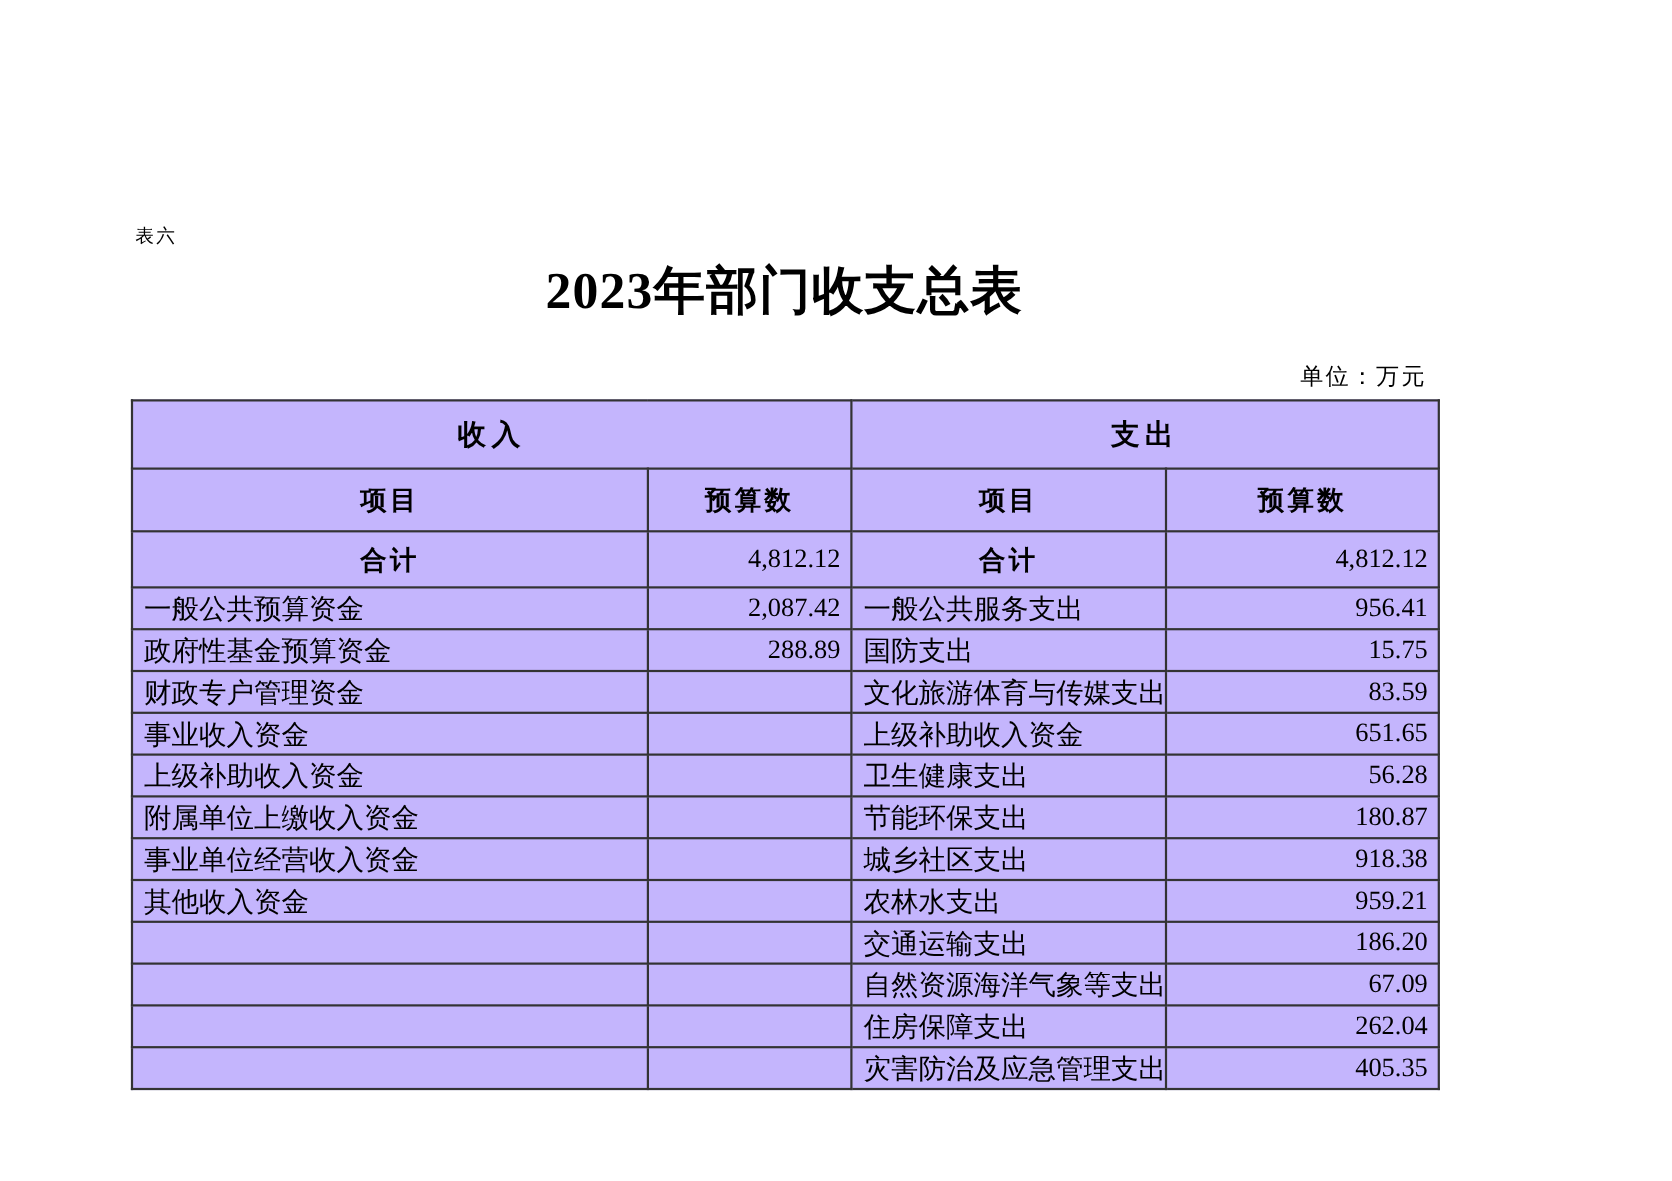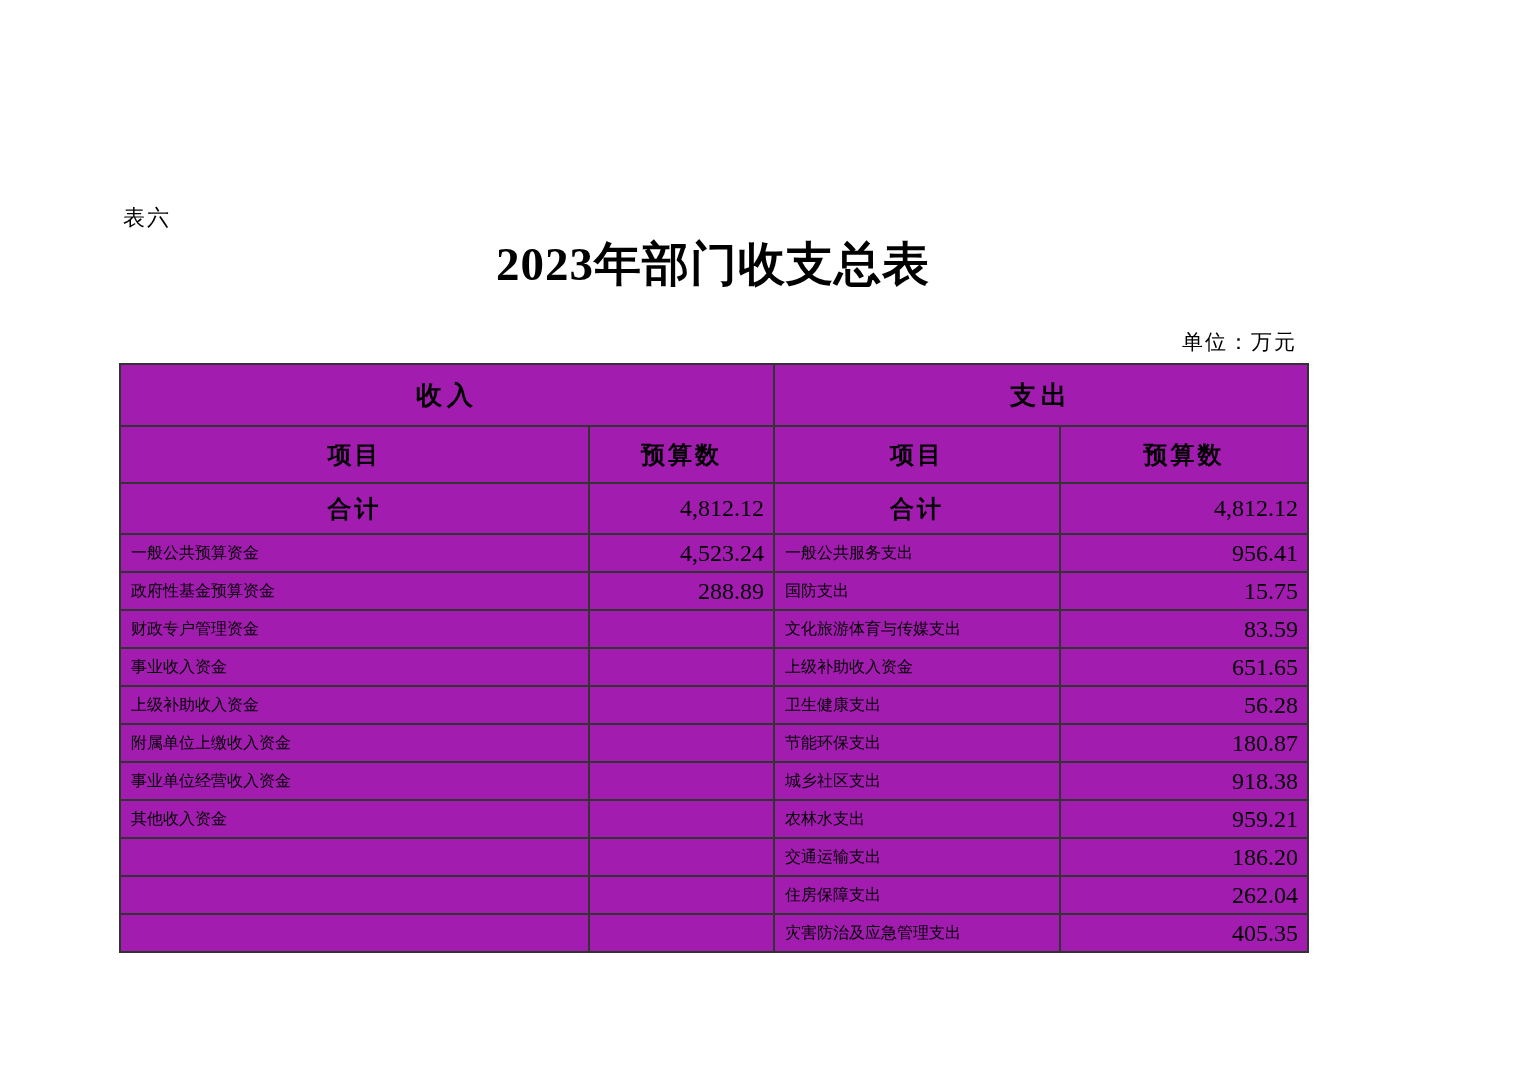--- a/index.html
+++ b/index.html
@@ -13,21 +13,21 @@
     height: 1074px;
     background: #ffffff;
     color: #000000;
     font-family: "Liberation Serif", serif;
     overflow: hidden;
   }
   .table-label {
     position: absolute;
     left: 123px;
     top: 203px;
-    font-size: 22px;
+    font-size: 17px;
     letter-spacing: 2px;
   }
   .doc-title {
     position: absolute;
     left: 119px;
     top: 233px;
     width: 1188px;
     margin: 0;
     text-align: center;
     font-size: 47px;
@@ -44,21 +44,21 @@
     font-size: 21px;
     letter-spacing: 2px;
   }
   table.budget-table {
     position: absolute;
     left: 119px;
     top: 363px;
     width: 1188px;
     border-collapse: collapse;
     table-layout: fixed;
-    background: #a21caf;
+    background: #c4b5fd;
   }
   .budget-table th, .budget-table td {
     border: 2px solid #333333;
     padding: 0;
     vertical-align: middle;
     overflow: hidden;
     white-space: nowrap;
   }
   .budget-table th {
     font-family: "Liberation Sans", sans-serif;
@@ -67,21 +67,21 @@
   }
   tr.h1 { height: 62px; }
   tr.h1 th { font-size: 26px; letter-spacing: 5px; }
   tr.h2 { height: 57px; }
   tr.h2 th { font-size: 24px; letter-spacing: 3px; }
   tr.total-row { height: 51px; }
   tr.data-row { height: 38px; }
   td.item {
     text-align: left;
     padding-left: 10px;
-    font-size: 16px;
+    font-size: 25px;
     font-family: "Liberation Serif", serif;
   }
   td.num {
     text-align: right;
     padding-right: 9px;
     font-size: 24px;
     font-family: "Liberation Serif", serif;
   }
   tr.total-row td.item {
     text-align: center;
@@ -124,21 +124,21 @@
     </thead>
     <tbody>
       <tr class="total-row">
         <td class="item">合计</td>
         <td class="num">4,812.12</td>
         <td class="item">合计</td>
         <td class="num">4,812.12</td>
       </tr>
       <tr class="data-row">
         <td class="item">一般公共预算资金</td>
-        <td class="num">4,523.24</td>
+        <td class="num">2,087.42</td>
         <td class="item">一般公共服务支出</td>
         <td class="num">956.41</td>
       </tr>
       <tr class="data-row">
         <td class="item">政府性基金预算资金</td>
         <td class="num">288.89</td>
         <td class="item">国防支出</td>
         <td class="num">15.75</td>
       </tr>
       <tr class="data-row">
@@ -179,20 +179,26 @@
       </tr>
       <tr class="data-row">
         <td class="item"></td>
         <td class="num"></td>
         <td class="item">交通运输支出</td>
         <td class="num">186.20</td>
       </tr>
       <tr class="data-row">
         <td class="item"></td>
         <td class="num"></td>
+        <td class="item">自然资源海洋气象等支出</td>
+        <td class="num">67.09</td>
+      </tr>
+      <tr class="data-row">
+        <td class="item"></td>
+        <td class="num"></td>
         <td class="item">住房保障支出</td>
         <td class="num">262.04</td>
       </tr>
       <tr class="data-row">
         <td class="item"></td>
         <td class="num"></td>
         <td class="item">灾害防治及应急管理支出</td>
         <td class="num">405.35</td>
       </tr>
     </tbody>

